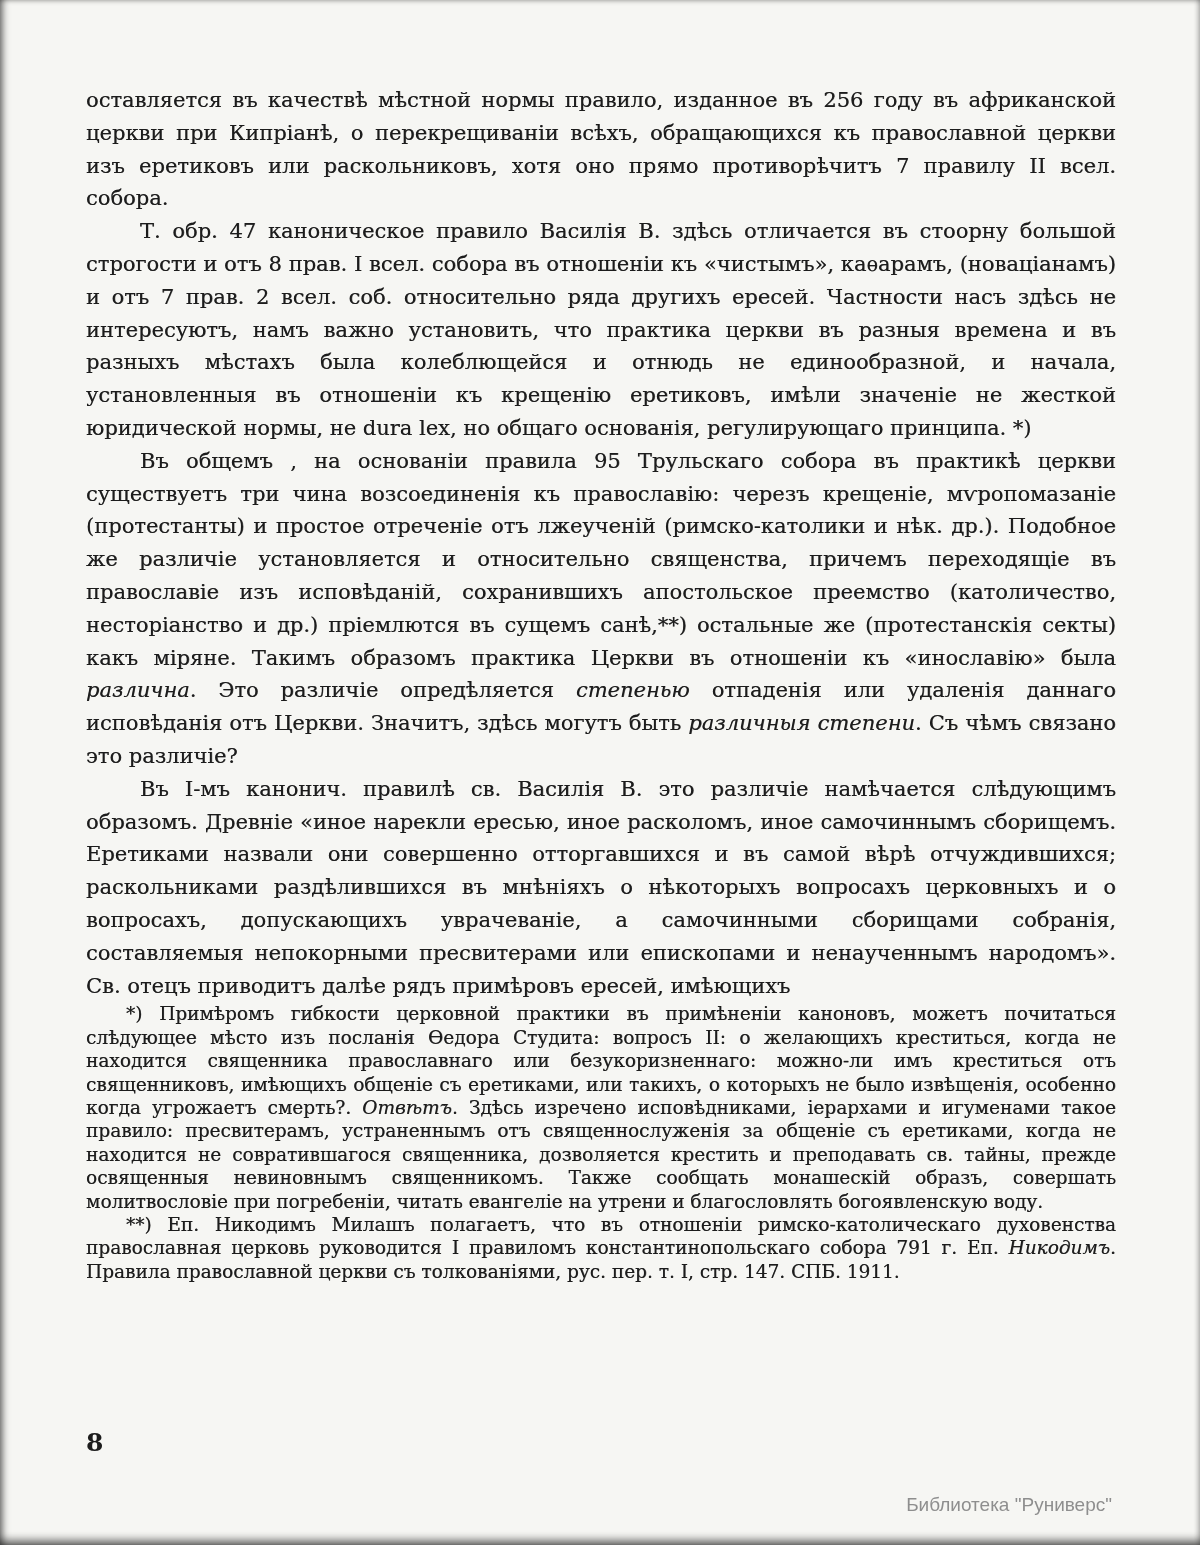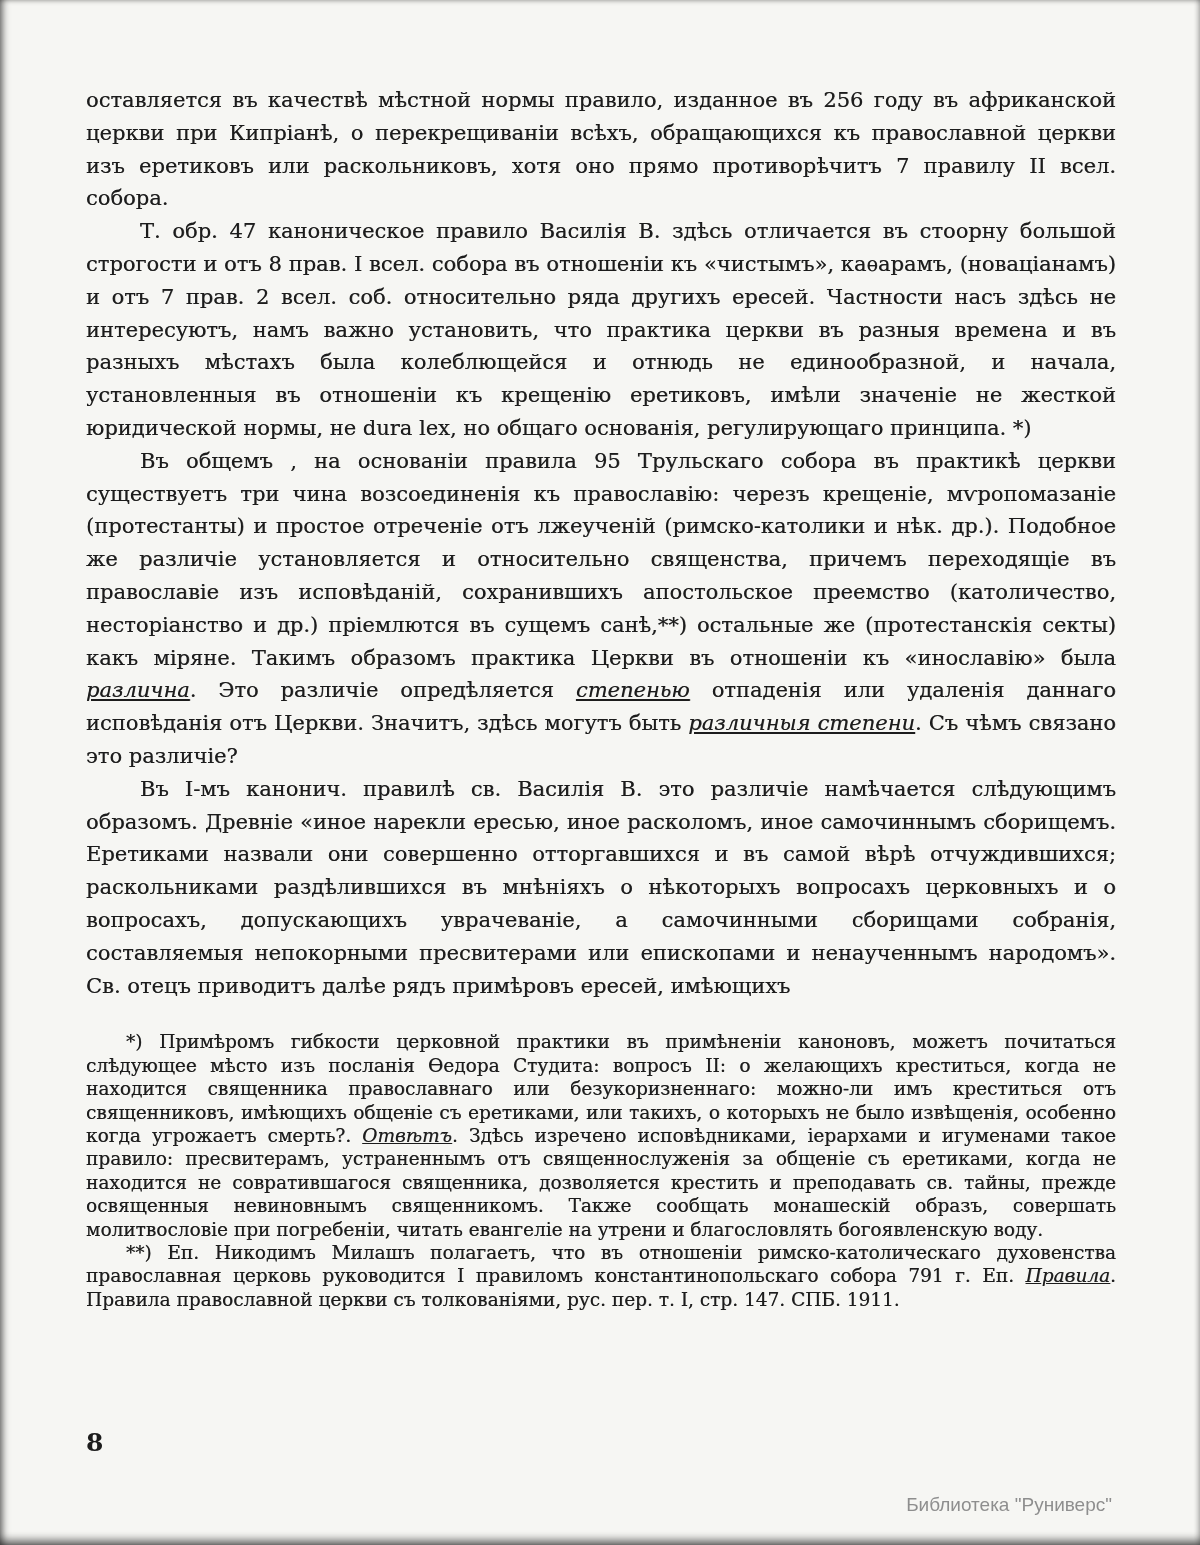--- a/index.html
+++ b/index.html
@@ -27,23 +27,22 @@
     width: 1030px;
     font-family: "DejaVu Serif", serif;
     font-size: 21px;
     line-height: 32.8px;
     color: #1c1c1c;
     text-align: justify;
     text-shadow: 0.35px 0 0 rgba(28,28,28,0.65);
   }
   .content p { margin: 0; }
   .ind { text-indent: 54px; }
-  .i { font-style: italic; text-decoration: underline; }
+  .i { font-style: italic; }
   .footnotes {
-    margin-top: 28px;
     font-size: 18.5px;
     line-height: 23.4px;
   }
   .footnotes p { margin: 0; }
   .fn-ind { text-indent: 40px; }
   .page-number {
     position: absolute;
     left: 86px;
     top: 1428px;
     font-family: "DejaVu Serif", serif;
@@ -70,21 +69,21 @@
     <p><span>оставляется въ качествѣ мѣстной нормы правило, изданное въ 256 году въ африканской церкви при Кипріанѣ, о перекрещиваніи всѣхъ, обращающихся къ православной церкви изъ еретиковъ или раскольниковъ, хотя оно прямо противорѣчитъ 7 правилу  II всел. собора.</span></p>
 
     <p class="ind"><span>Т. обр. 47 каноническое правило Василія В. здѣсь отличается въ стоорну большой строгости и отъ 8 прав. I всел. собора въ отношеніи къ «чистымъ», каѳарамъ, (новаціанамъ) и отъ 7 прав. 2 всел. соб. относительно ряда другихъ ересей. Частности насъ здѣсь не интересуютъ, намъ важно установить, что практика церкви въ разныя времена и въ разныхъ мѣстахъ была колеблющейся и отнюдь не единообразной, и начала, установленныя въ отношеніи къ крещенію еретиковъ, имѣли значеніе не жесткой юридической нормы, не dura lex, но общаго основанія, регулирующаго принципа. *)</span></p>
 
     <p class="ind"><span>Въ общемъ , на основаніи правила 95 Трульскаго собора въ практикѣ церкви существуетъ три чина возсоединенія къ православію: черезъ крещеніе, мѵропомазаніе (протестанты) и простое отреченіе отъ лжеученій (римско-католики и нѣк. др.). Подобное же различіе установляется и относительно священства, причемъ переходящіе въ православіе изъ исповѣданій, сохранившихъ апостольское преемство (католичество, несторіанство и др.) пріемлются въ сущемъ санѣ,**) остальные же (протестанскія секты) какъ міряне. Такимъ образомъ практика Церкви въ отношеніи къ «инославію» была </span><span class="i">различна</span><span>. Это различіе опредѣляется </span><span class="i">степенью</span><span> отпаденія или удаленія даннаго исповѣданія отъ Церкви. Значитъ, здѣсь могутъ быть </span><span class="i">различныя степени</span><span>. Съ чѣмъ связано это различіе?</span></p>
 
     <p class="ind"><span>Въ I-мъ канонич. правилѣ св. Василія В. это различіе намѣчается слѣдующимъ образомъ. Древніе «иное нарекли ересью, иное расколомъ, иное самочиннымъ сборищемъ. Еретиками назвали они совершенно отторгавшихся и въ самой вѣрѣ отчуждившихся; раскольниками раздѣлившихся въ мнѣніяхъ о нѣкоторыхъ вопросахъ церковныхъ и о вопросахъ, допускающихъ уврачеваніе, а самочинными сборищами собранія, составляемыя непокорными пресвитерами или епископами и ненаученнымъ народомъ». Св. отецъ приводитъ далѣе рядъ примѣровъ ересей, имѣющихъ</span></p>
 
     <div class="footnotes">
       <p class="fn-ind"><span>*) Примѣромъ гибкости церковной практики въ примѣненіи каноновъ, можетъ почитаться слѣдующее мѣсто изъ посланія Ѳедора Студита: вопросъ II: о желающихъ креститься, когда не находится священника православнаго или безукоризненнаго: можно-ли имъ креститься отъ священниковъ, имѣющихъ общеніе съ еретиками, или такихъ, о которыхъ не было извѣщенія, особенно когда угрожаетъ смерть?. </span><span class="i">Отвѣтъ</span><span>. Здѣсь изречено исповѣдниками, іерархами и игуменами такое правило: пресвитерамъ, устраненнымъ отъ священнослуженія за общеніе съ еретиками, когда не находится не совратившагося священника, дозволяется крестить и преподавать св. тайны, прежде освященныя невиновнымъ священникомъ. Также сообщать монашескій образъ, совершать молитвословіе при погребеніи, читать евангеліе на утрени и благословлять богоявленскую воду.</span></p>
-      <p class="fn-ind"><span>**) Еп. Никодимъ Милашъ полагаетъ, что въ отношеніи римско-католическаго духовенства православная церковь руководится I правиломъ константинопольскаго собора 791 г. Еп. </span><span class="i">Правила</span><span>. Правила православной церкви съ толкованіями, рус. пер. т. I, стр. 147. СПБ. 1911.</span></p>
+      <p class="fn-ind"><span>**) Еп. Никодимъ Милашъ полагаетъ, что въ отношеніи римско-католическаго духовенства православная церковь руководится I правиломъ константинопольскаго собора 791 г. Еп. </span><span class="i">Никодимъ</span><span>. Правила православной церкви съ толкованіями, рус. пер. т. I, стр. 147. СПБ. 1911.</span></p>
     </div>
 
   </div>
 
   <div class="page-number">8</div>
 
   <div class="watermark">Библиотека "Руниверс"</div>
 
 </div>
 

